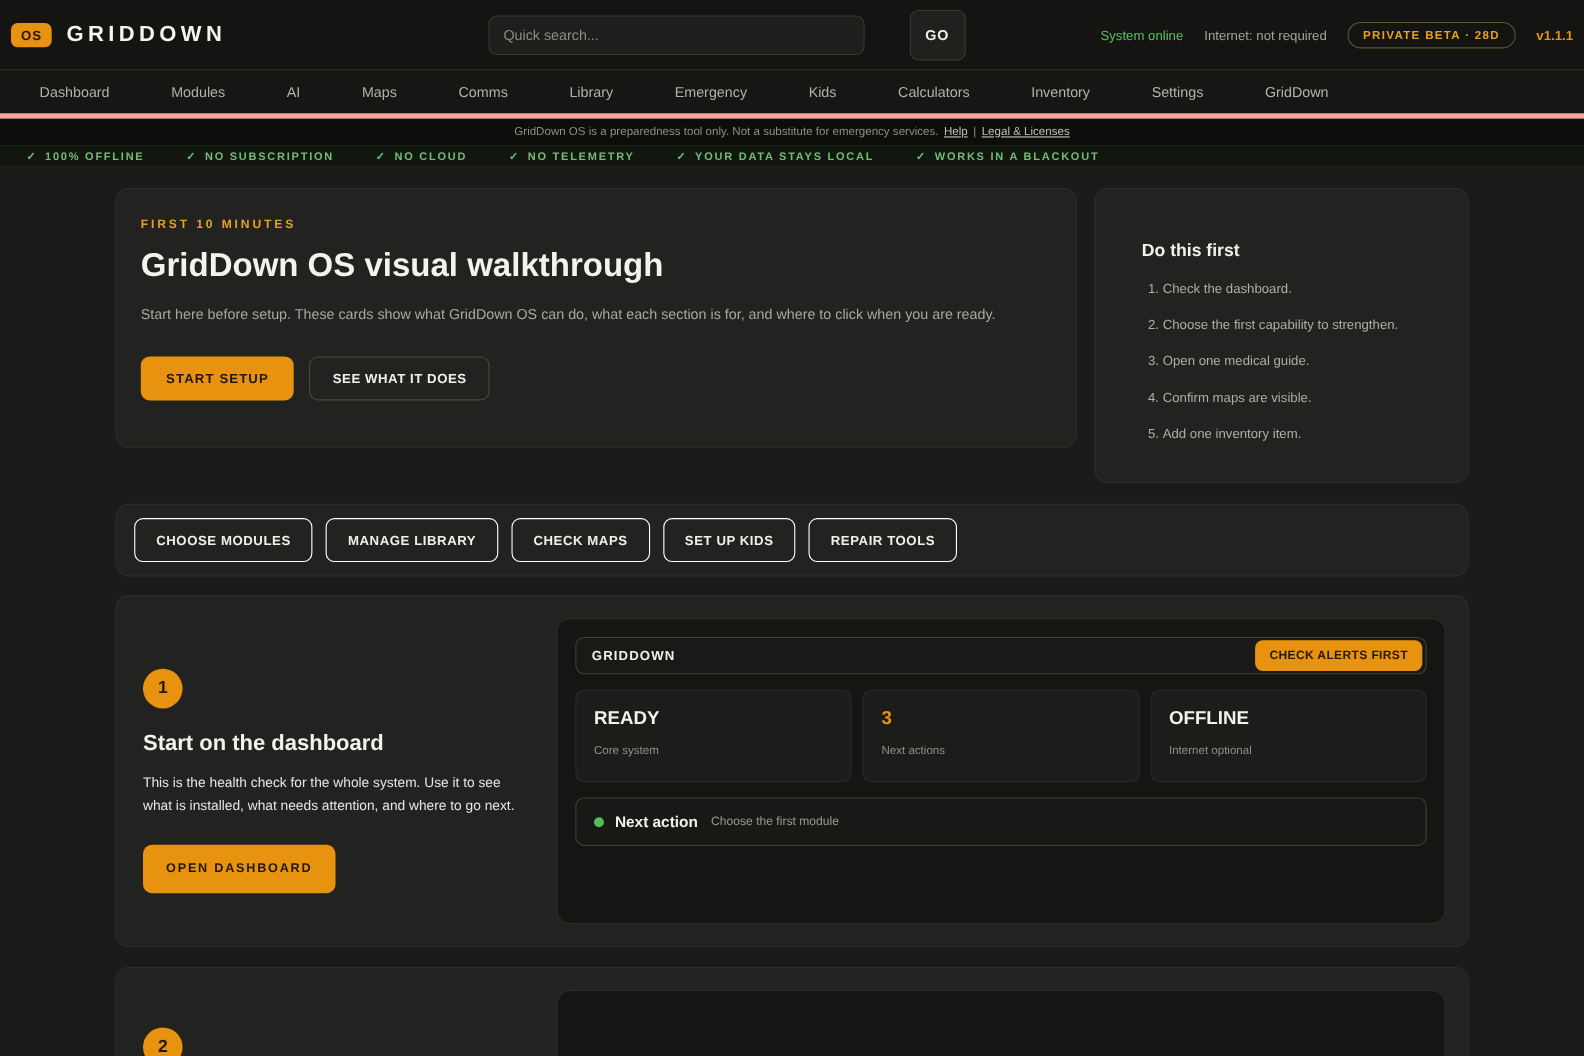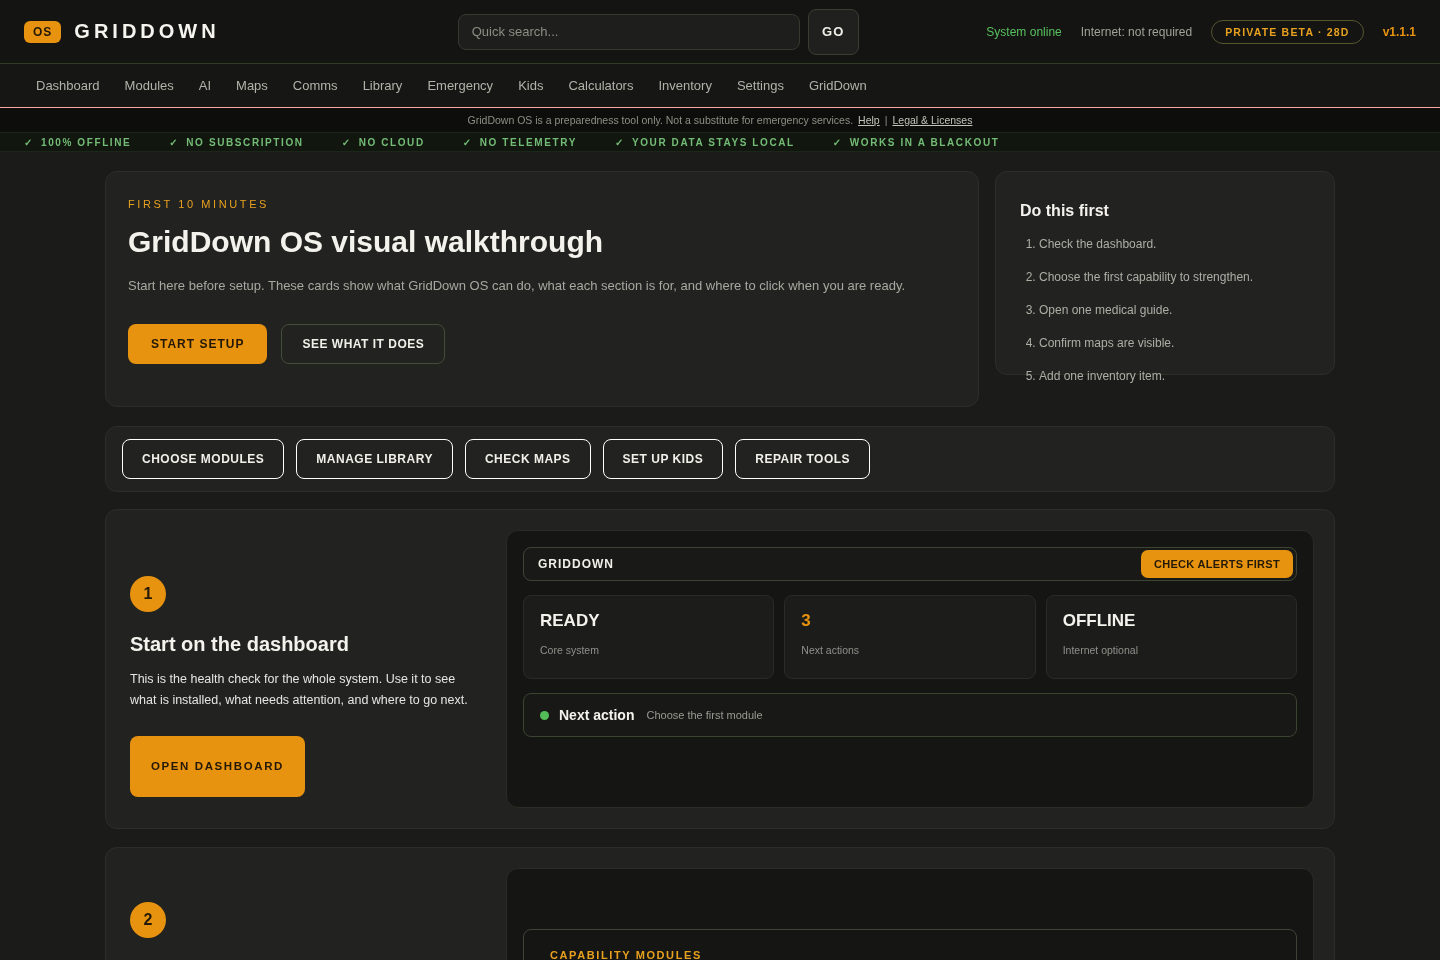--- a/index.html
+++ b/index.html
@@ -5,29 +5,29 @@
   * { margin: 0; padding: 0; box-sizing: border-box; }
   html, body { width: 1440px; height: 960px; overflow: hidden; }
   body {
     background: #1b1b19;
     font-family: "Liberation Sans", sans-serif;
     color: #f3f2ec;
   }
   
   .topbar {
     height: 64px; background: #141412; border-bottom: 1px solid #333d2a;
-    display: flex; padding: 0 24px;
+    display: flex; padding: 0 10px;
   }
   .logo { display: flex; align-items: center; gap: 13px; }
   .os-badge {
     background: #e8930f; color: #231807; font-size: 12px; font-weight: bold;
     letter-spacing: 1px; padding: 4px 9px; border-radius: 6px;
   }
   .brand { font-size: 20px; font-weight: bold; letter-spacing: 4px; color: #f5f4ee; }
-  .search-wrap { display: flex; align-items: center; margin-left: 238px; }
+  .search-wrap { display: flex; align-items: center; margin-left: 238px; gap: 33px; }
   .search-input {
     width: 342px; height: 36px; background: #1e1e1c; border: 1px solid #38382f;
     border-radius: 8px; color: #ddddd5; font-size: 13px; padding: 0 13px; outline: none;
     font-family: "Liberation Sans", sans-serif;
   }
   .search-input::placeholder { color: #8d8d84; }
   .go-btn {
     margin-left: 8px; width: 51px; height: 46px; background: #20201e;
     border: 1px solid #3c3c33; border-radius: 8px; color: #f0efe8;
     font-size: 13px; font-weight: bold; letter-spacing: 1px; cursor: pointer;
@@ -36,22 +36,22 @@
   .meta { margin-left: auto; display: flex; align-items: center; gap: 19px; font-size: 12px; }
   .sys-online { color: #58c05e; }
   .inet { color: #a2a29a; }
   .beta-badge {
     color: #e8a11f; border: 1px solid #56562f; border-radius: 999px;
     padding: 5px 13px; font-size: 10.5px; font-weight: bold; letter-spacing: 1.2px;
   }
   .version { color: #e8930f; font-weight: bold; }
   
   .nav {
-    height: 44px; background: #161614; border-bottom: 1px solid #fca5a5;
-    display: flex; align-items: center; padding: 0 36px; gap: 25px;
+    height: 44px; background: #161614; border-bottom: 5px solid #fca5a5;
+    display: flex; align-items: center; padding: 0 36px; gap: 56px;
   }
   .nav a { color: #b2b2aa; font-size: 13px; text-decoration: none; cursor: pointer; }
   
   .disclaimer {
     height: 24px; background: #0d0d0b; display: flex; align-items: center;
     justify-content: center; gap: 5px; font-size: 10.5px; color: #8f8f86;
   }
   .disclaimer a { color: #c2c2b9; text-decoration: underline; cursor: pointer; }
   
   .features {
@@ -61,36 +61,36 @@
   }
   .feature { display: flex; align-items: center; gap: 7px; color: #74bc76;
     font-size: 10px; font-weight: bold; letter-spacing: 1.6px; white-space: nowrap; }
   
   .main { width: 1230px; margin: 19px auto 0; }
   .card {
     background: #222220; border: 1px solid #2e2e29; border-radius: 12px;
   }
   .hero-row { display: flex; gap: 16px; margin-bottom: 19px; }
   .hero-card { flex: 1; height: 236px; padding: 26px 22px; }
-  .eyebrow { color: #e8a11f; font-size: 11px; font-weight: normal; letter-spacing: 2.6px; }
+  .eyebrow { color: #e8a11f; font-size: 11px; font-weight: bold; letter-spacing: 2.6px; }
   .hero-title { font-size: 30px; font-weight: bold; color: #f3f2ec; margin-top: 15px; }
   .hero-sub { font-size: 13px; color: #a8a8a0; margin-top: 19px; }
   .hero-buttons { display: flex; gap: 14px; margin-top: 31px; }
   .btn-primary {
     background: #e8930f; color: #231807; border: none; border-radius: 8px;
     height: 40px; padding: 0 23px; font-size: 12px; font-weight: bold;
     letter-spacing: 1px; cursor: pointer; font-family: "Liberation Sans", sans-serif;
   }
   .btn-outline {
     background: transparent; color: #f0efe8; border: 1px solid #434d37;
     border-radius: 8px; height: 40px; padding: 0 20px; font-size: 12px;
     font-weight: bold; letter-spacing: 0.5px; cursor: pointer;
     font-family: "Liberation Sans", sans-serif;
   }
-  .dofirst-card { width: 340px; height: 204px; padding: 24px; }
+  .dofirst-card { width: 340px; height: 268px; padding: 42px; }
   .dofirst-title { font-size: 16px; font-weight: bold; color: #f3f2ec; margin-top: 6px; }
   .dofirst-list { margin: 17px 0 0 4px; padding-left: 15px; color: #aeaea6; font-size: 12px; }
   .dofirst-list li { margin-bottom: 19px; }
   .quick-card { padding: 12px 16px; display: flex; gap: 12px; margin-bottom: 17px; }
   .quick-btn {
     background: transparent; color: #f0efe8; border: 1px solid #ffffff;
     border-radius: 8px; height: 40px; padding: 0 19px; font-size: 12px;
     font-weight: bold; letter-spacing: 0.5px; cursor: pointer;
     font-family: "Liberation Sans", sans-serif;
   }
@@ -100,21 +100,21 @@
   .section-left.s2 { padding-top: 34px; }
   .num-circle {
     width: 36px; height: 36px; border-radius: 50%; background: #e8930f;
     color: #241a08; font-size: 16px; font-weight: bold;
     display: flex; align-items: center; justify-content: center;
   }
   .section-title { font-size: 20px; font-weight: bold; color: #f3f2ec; margin-top: 21px; }
   .section-body { font-size: 12.5px; color: #e5e5e5; line-height: 1.7; margin-top: 13px; }
   .section-btn {
     background: #e8930f; color: #231807; border: none; border-radius: 8px;
-    height: 61px; padding: 0 21px; font-size: 11.5px; font-weight: bold;
+    height: 44px; padding: 0 21px; font-size: 11.5px; font-weight: bold;
     letter-spacing: 1.6px; cursor: pointer; margin-top: 24px;
     font-family: "Liberation Sans", sans-serif;
   }
   .preview-panel {
     flex: 1; background: #151513; border: 1px solid #2c2c26;
     border-radius: 12px; padding: 16px; min-height: 278px;
   }
   .mock-header {
     border: 1px solid #3e4434; background: #191917; border-radius: 8px;
     height: 34px; display: flex; align-items: center; justify-content: space-between;

